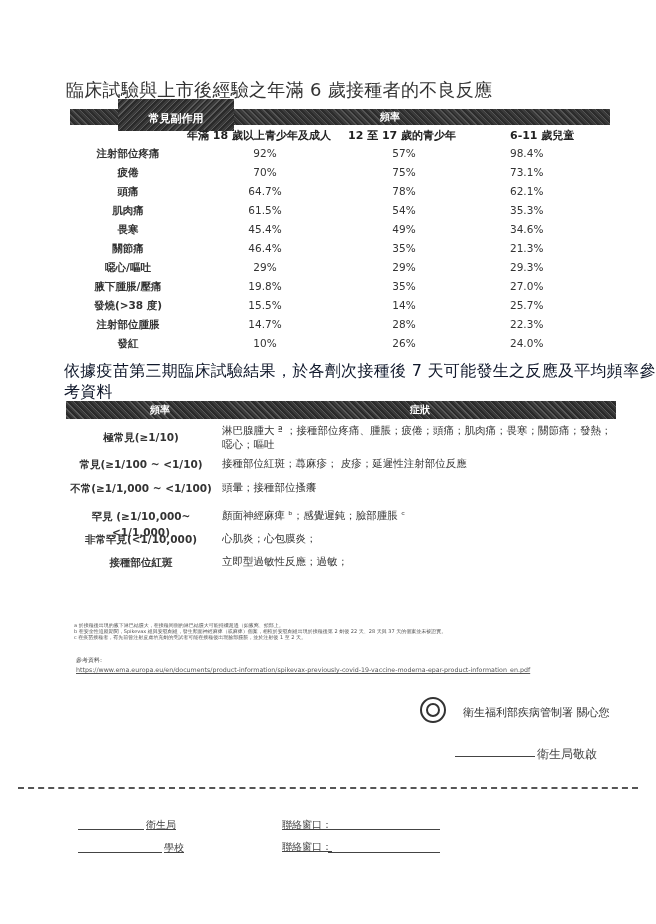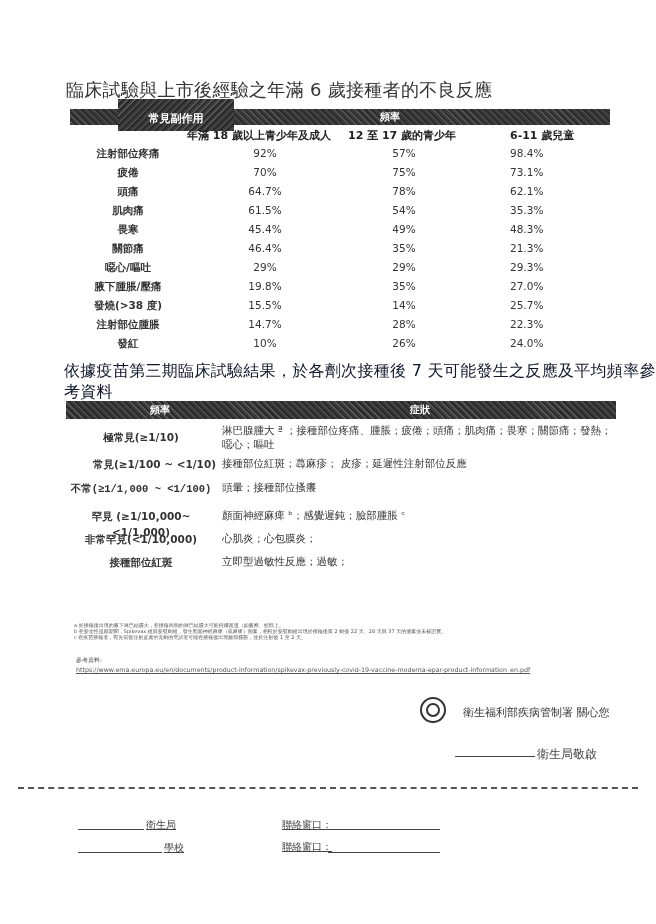--- a/index.html
+++ b/index.html
@@ -95,21 +95,21 @@
   <div class="t1-row" style="top:204px;">
     <span class="c0">肌肉痛</span>
     <span class="c1">61.5%</span>
     <span class="c2">54%</span>
     <span class="c3">35.3%</span>
   </div>
   <div class="t1-row" style="top:223px;">
     <span class="c0">畏寒</span>
     <span class="c1">45.4%</span>
     <span class="c2">49%</span>
-    <span class="c3">48.3%</span>
+    <span class="c3">34.6%</span>
   </div>
   <div class="t1-row" style="top:242px;">
     <span class="c0">關節痛</span>
     <span class="c1">46.4%</span>
     <span class="c2">35%</span>
     <span class="c3">21.3%</span>
   </div>
   <div class="t1-row" style="top:261px;">
     <span class="c0">噁心/嘔吐</span>
     <span class="c1">29%</span>
@@ -147,25 +147,25 @@
 <div>
   <div class="abs t2-headband"></div>
   <div class="abs t2-h1">頻率</div>
   <div class="abs t2-h2">症狀</div>
 
   <div class="t2-row" style="top:423px;">
     <span class="t2-freq" style="top:8px;">極常見(≥1/10)</span>
     <span class="t2-sym">淋巴腺腫大 ª ；接種部位疼痛、腫脹；疲倦；頭痛；肌肉痛；畏寒；關節痛；發熱；噁心；嘔吐</span>
   </div>
   <div class="t2-row" style="top:456px;">
-    <span class="t2-freq" style="top:2px;text-align:right;">常見(≥1/100 ~ &lt;1/10)</span>
+    <span class="t2-freq" style="top:2px;">常見(≥1/100 ~ &lt;1/10)</span>
     <span class="t2-sym">接種部位紅斑；蕁麻疹； 皮疹；延遲性注射部位反應</span>
   </div>
   <div class="t2-row" style="top:480px;">
-    <span class="t2-freq" style="top:2px;font-family:Liberation Mono, monospace;">不常(≥1/1,000 ~ &lt;1/100)</span>
+    <span class="t2-freq" style="top:2px;">不常(≥1/1,000 ~ &lt;1/100)</span>
     <span class="t2-sym">頭暈；接種部位搔癢</span>
   </div>
   <div class="t2-row" style="top:500px;">
     <span class="t2-freq" style="top:8px; line-height:16px;">罕見 (≥1/10,000~&lt;1/1,000)</span>
     <span class="t2-sym" style="top:8px;">顏面神經麻痺 ᵇ；感覺遲鈍；臉部腫脹 ᶜ</span>
   </div>
   <div class="t2-row" style="top:531px;">
     <span class="t2-freq" style="top:2px;">非常罕見(&lt;1/10,000)</span>
     <span class="t2-sym">心肌炎；心包膜炎；</span>
   </div>

